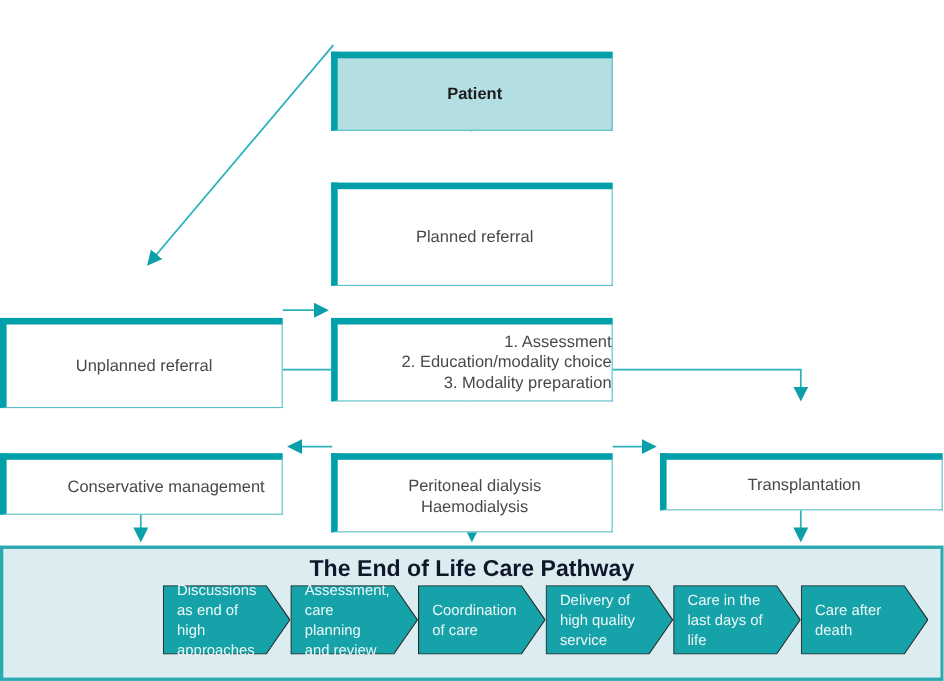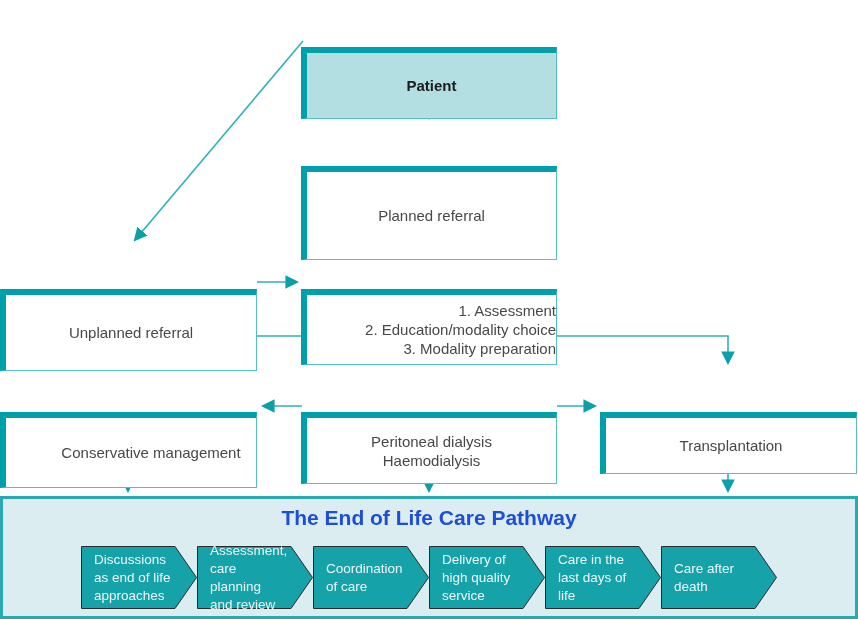--- a/index.html
+++ b/index.html
@@ -53,27 +53,27 @@
     box-sizing: border-box;
     background: #dcedf1;
     border: 3px solid #2aa9b1;
     z-index: 2;
   }
   .band-title {
     margin-top: 7px;
     text-align: center;
     font-size: 21px;
     font-weight: bold;
-    color: #1d4ed8;
+    color: #0f172a;
   }
   .chev-row {
     display: flex;
-    justify-content: center;
+    justify-content: flex-end;
     padding: 0 11px;
-    margin-top: 16px;
+    margin-top: 2px;
   }
   .chev {
     position: relative;
     width: 116px;
     height: 63px;
   }
   .chev svg.shape {
     position: absolute;
     left: 0; top: 0;
     width: 116px; height: 63px;
@@ -140,44 +140,44 @@
   <div class="node" style="left:0px; top:245px; width:257px; height:82px;">
     <span>Unplanned referral</span>
   </div>
 
   <div class="node list" style="left:301px; top:245px; width:256px; height:76px;">
     <div>1. Assessment</div>
     <div>2. Education/modality choice</div>
     <div>3. Modality preparation</div>
   </div>
 
-  <div class="node" style="left:0px; top:368px; width:257px; height:76px;padding-left:40px;">
+  <div class="node" style="left:0px; top:368px; width:257px; height:56px;padding-left:40px;">
     <span>Conservative management</span>
   </div>
 
   <div class="node" style="left:301px; top:368px; width:256px; height:72px;">
     <div>Peritoneal dialysis</div>
     <div>Haemodialysis</div>
   </div>
 
-  <div class="node" style="left:600px; top:368px; width:257px; height:62px;">
+  <div class="node" style="left:600px; top:368px; width:257px; height:52px;">
     <span>Transplantation</span>
   </div>
 
   <div class="band">
     <div class="band-title">The End of Life Care Pathway</div>
     <div class="chev-row">
 
       <div class="chev">
         <svg class="shape" viewBox="0 0 116 63" preserveAspectRatio="none">
           <polygon points="0.5,0.5 94,0.5 115.5,31.5 94,62.5 0.5,62.5" fill="#15a3a9" stroke="#2b2b2b" stroke-width="1"></polygon>
         </svg>
         <div class="chev-text">
           <div>Discussions</div>
-          <div>as end of life</div>
+          <div>as end of high</div>
           <div>approaches</div>
         </div>
       </div>
 
       <div class="chev">
         <svg class="shape" viewBox="0 0 116 63" preserveAspectRatio="none">
           <polygon points="0.5,0.5 94,0.5 115.5,31.5 94,62.5 0.5,62.5" fill="#15a3a9" stroke="#2b2b2b" stroke-width="1"></polygon>
         </svg>
         <div class="chev-text">
           <div>Assessment,</div>

